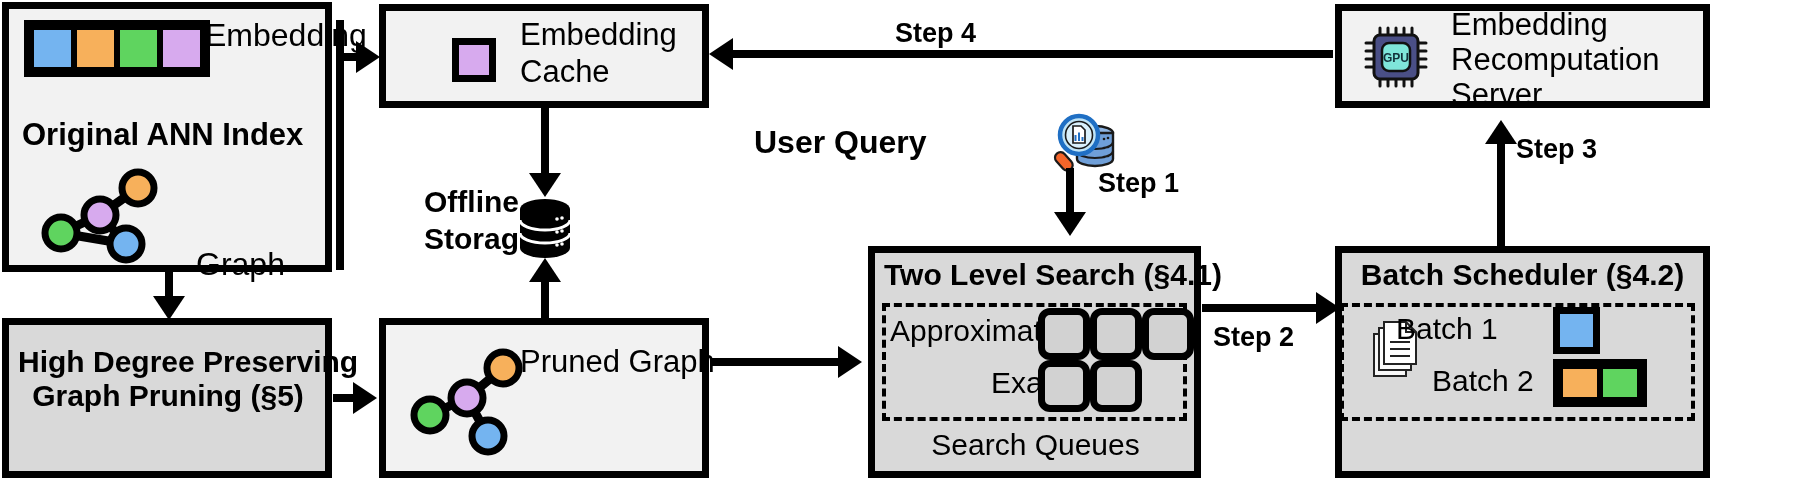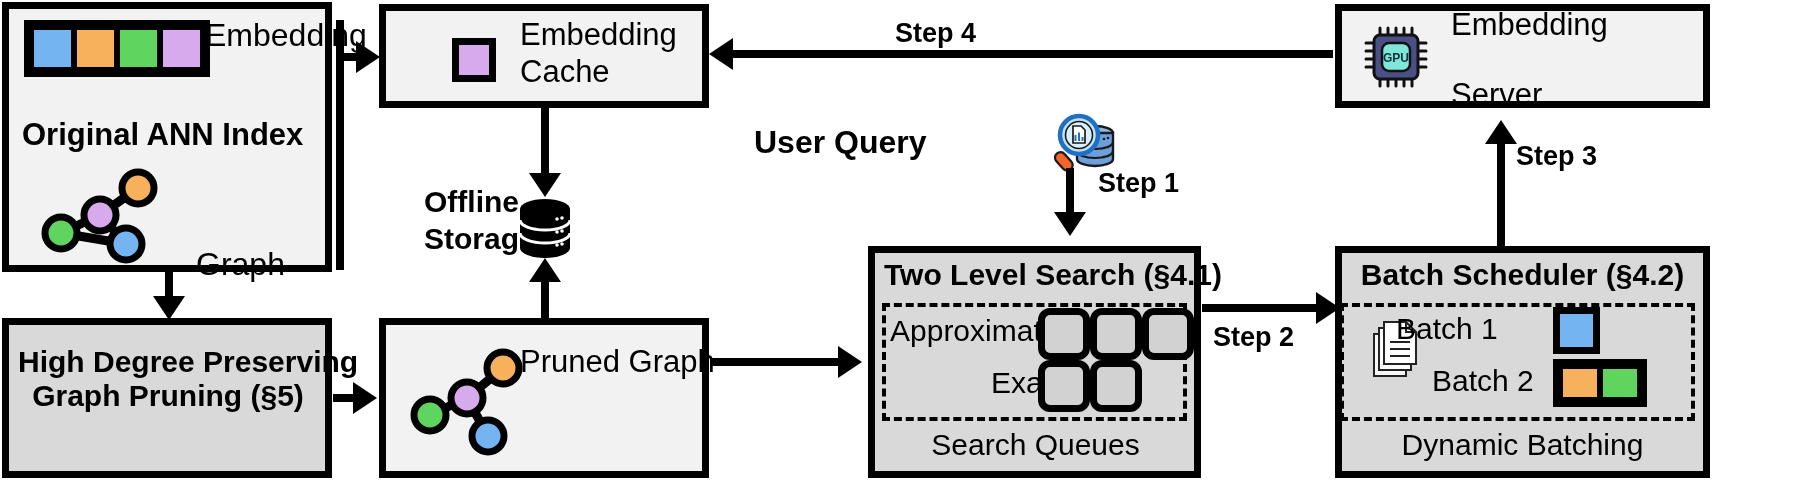--- a/index.html
+++ b/index.html
@@ -235,25 +235,24 @@
 
   <div class="lbl" style="left:1396px; top:312px; font-size:30px;">Batch 1</div>
   <div class="swatch" style="left:1553px; top:307px; width:47px; height:47px; background:#74b4f0;"></div>
 
   <div class="lbl" style="left:1432px; top:364px; font-size:30px;">Batch 2</div>
   <div class="strip" style="left:1553px; top:359px;">
     <div class="cell" style="width:40px;height:34px;background:#f7b05b;"></div>
     <div class="cell" style="width:40px;height:34px;background:#5fd45f;"></div>
   </div>
 
-  <div class="lbl" style="left:1345px; top:428px; font-size:30px; width:355px; text-align:center;">Dynamic Batching</div>
 
   <div class="ln vline" style="left:1497px; top:140px; height:106px;"></div>
   <div class="ah ah-u" style="left:1485px; top:120px;"></div>
-  <div class="lbl bold" style="left:1516px; top:141px; font-size:27px;">Step 3</div>
+  <div class="lbl bold" style="left:1516px; top:134px; font-size:27px;">Step 3</div>
 
   <div class="box" style="left:1335px; top:4px; width:375px; height:104px;"></div>
 
   <svg style="position:absolute; left:1364px; top:26px;" width="64" height="62" viewBox="0 0 64 62">
     <g stroke="#111" stroke-width="3" stroke-linecap="round">
       <line x1="16" y1="2" x2="16" y2="11"></line>
         <line x1="24" y1="2" x2="24" y2="11"></line>
       <line x1="32" y1="2" x2="32" y2="11"></line>
         <line x1="40" y1="2" x2="40" y2="11"></line>
       <line x1="48" y1="2" x2="48" y2="11"></line>
@@ -270,19 +269,20 @@
         <line x1="53" y1="25" x2="62" y2="25"></line>
       <line x1="53" y1="33" x2="62" y2="33"></line>
         <line x1="53" y1="41" x2="62" y2="41"></line>
     </g>
     <rect x="10" y="9" width="44" height="44" rx="6" fill="#4a4f86" stroke="#111" stroke-width="3"></rect>
     <rect x="18" y="17" width="28" height="28" rx="7" fill="#7fe6da" stroke="#111" stroke-width="2.5"></rect>
     <text x="32" y="36" font-family="'Liberation Sans', sans-serif" font-size="12" font-weight="bold" text-anchor="middle" fill="#12303a">GPU</text>
   </svg>
 
   <div class="lbl" style="left:1451px; top:8px; font-size:31px;">Embedding</div>
+  <div class="lbl" style="left:1451px; top:43px; font-size:31px;">Recomputation</div>
   <div class="lbl" style="left:1451px; top:78px; font-size:31px;">Server</div>
 
   <div class="ln hline" style="left:733px; top:50px; width:600px;"></div>
   <div class="ah ah-l" style="left:709px; top:38px;"></div>
   <div class="lbl bold" style="left:895px; top:18px; font-size:27px;">Step 4</div>
 
 </div>
 
 </body></html>

